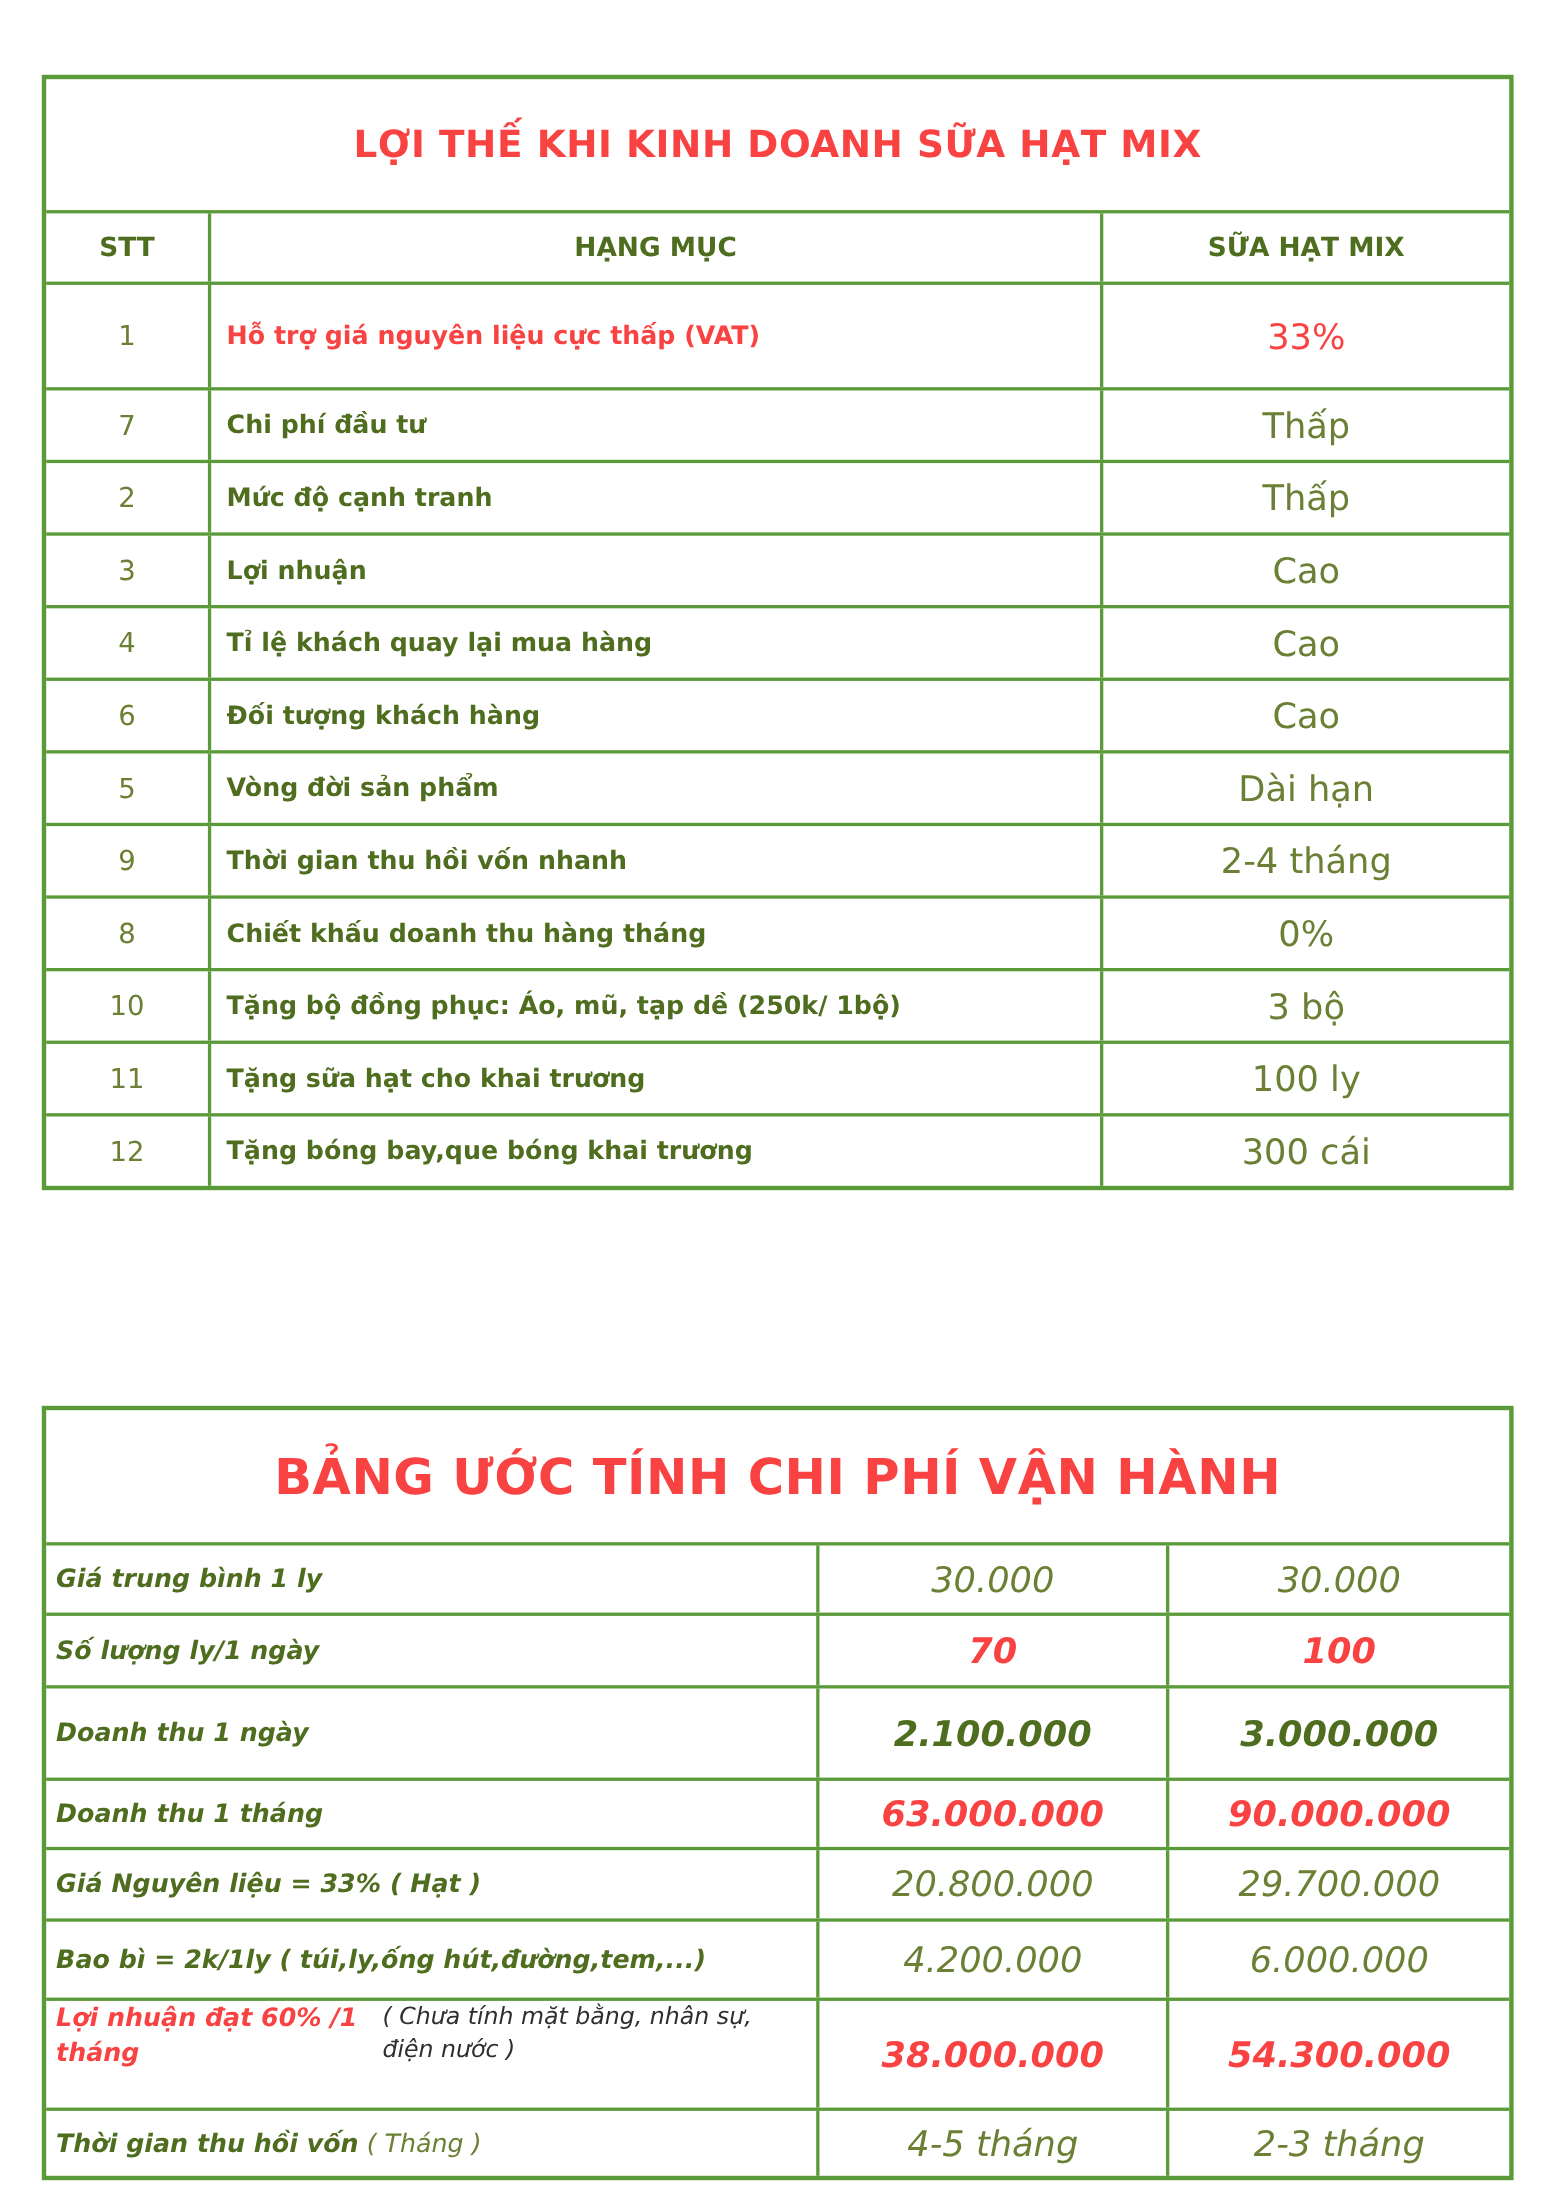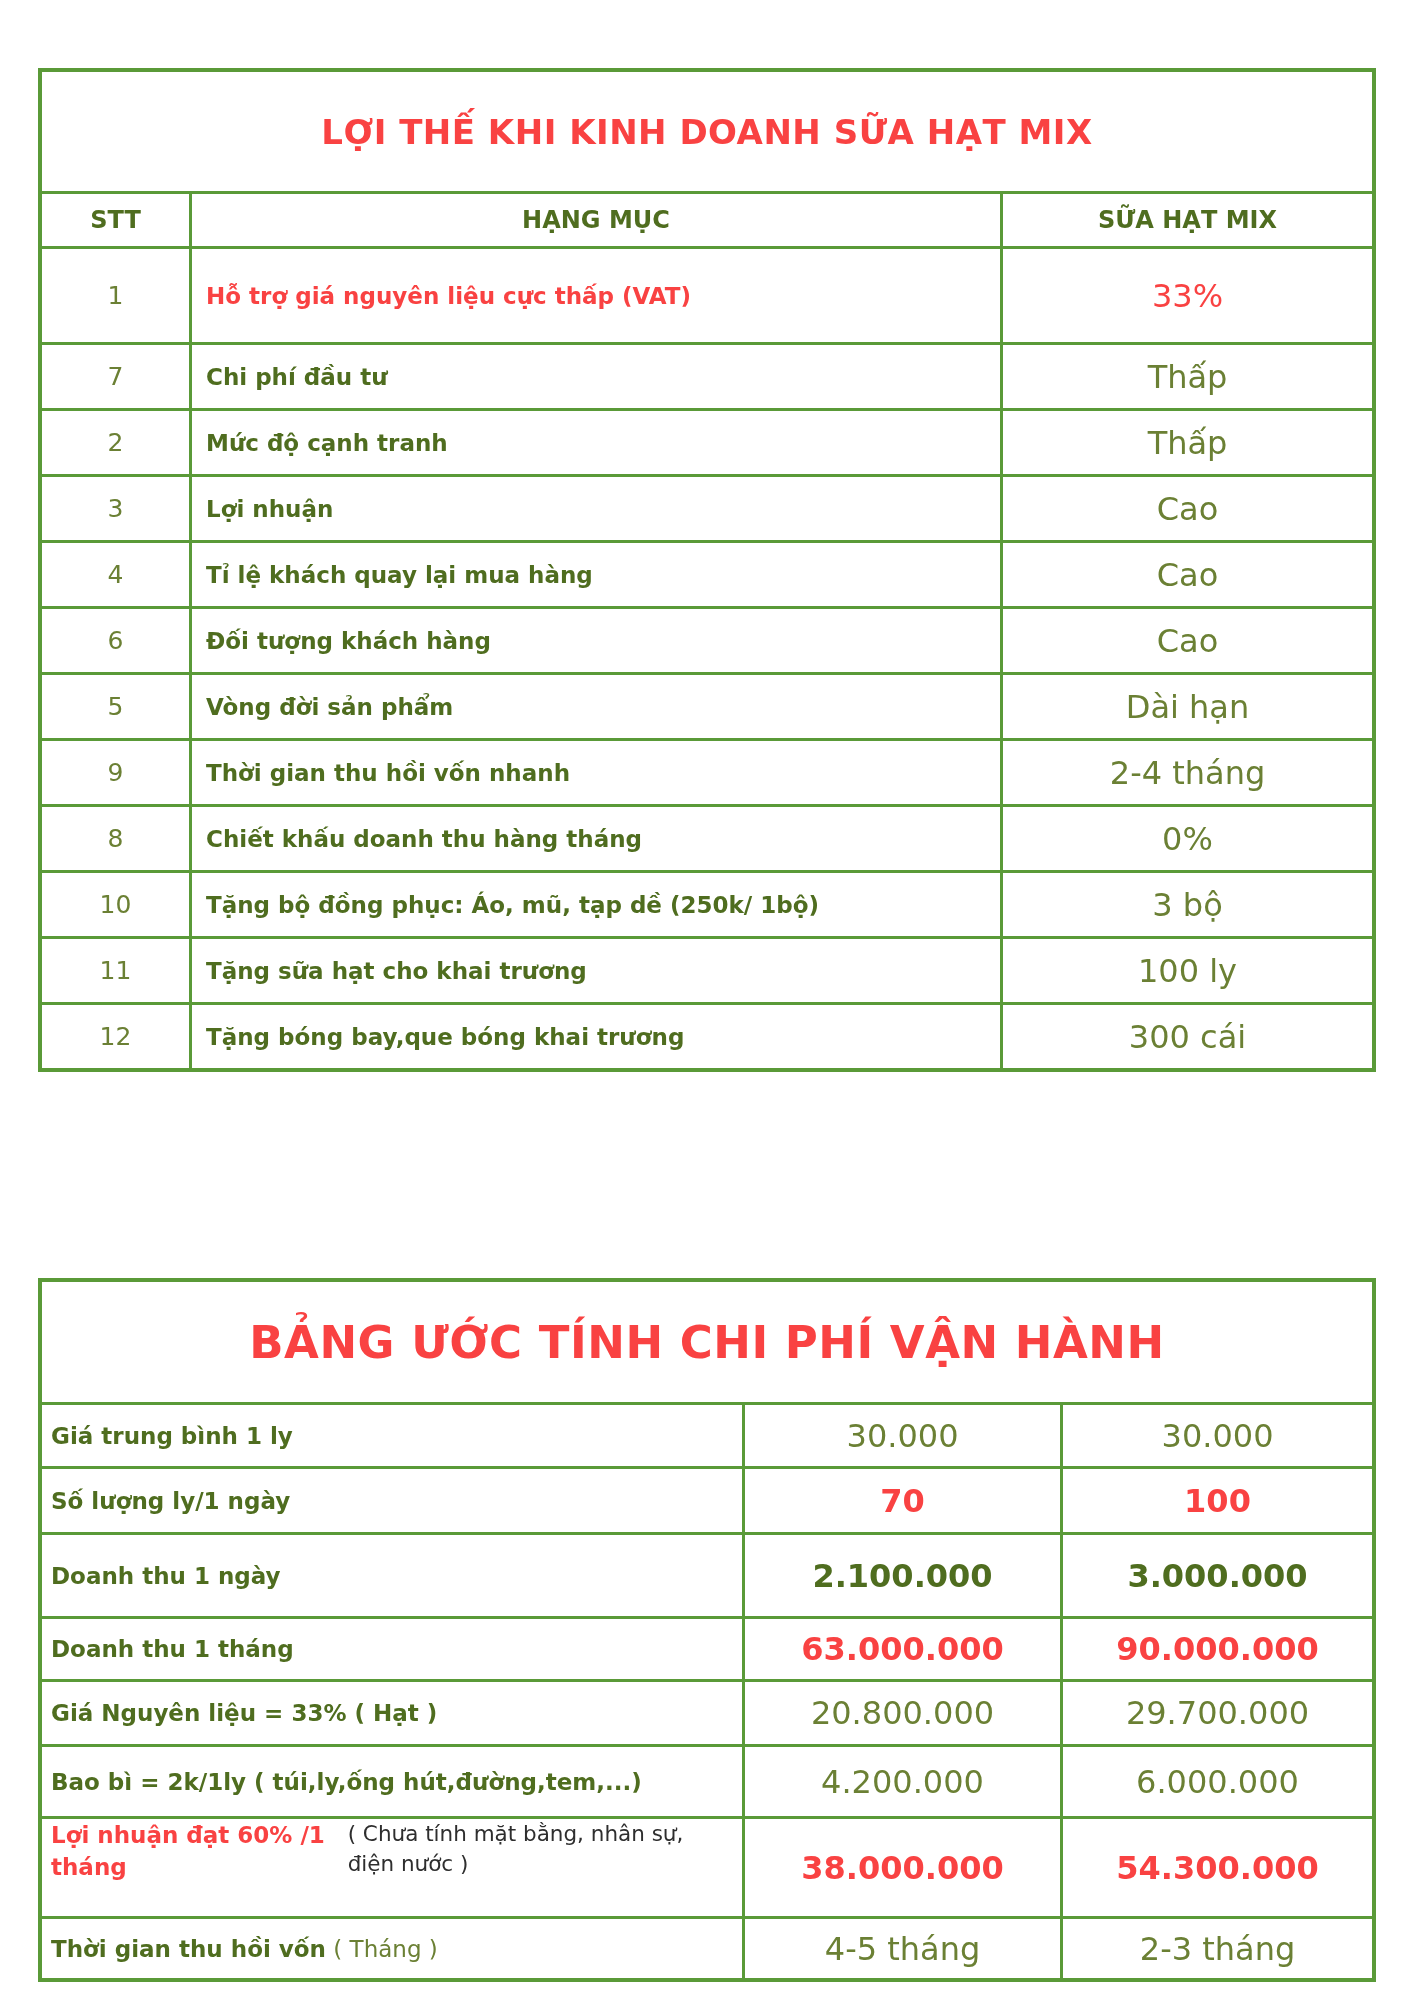--- a/index.html
+++ b/index.html
@@ -13,21 +13,21 @@
   body{background:#ffffff;font-family:"DejaVu Sans","Liberation Sans",sans-serif;}
   .page{position:relative;width:1414px;height:2000px;background:#ffffff;overflow:hidden;}
 
   .tbl{position:absolute;left:38px;width:1338px;border:4px solid var(--green);background:#fff;}
   #t1{top:68px;}
   #t2{top:1278px;}
 
   .trow{display:grid;border-top:3px solid var(--green);}
   .trow.first{border-top:none;border-radius:12px;}
   .t1cols{grid-template-columns:147px 1fr 372px;}
-  .t2cols{grid-template-columns:700px 318px 1fr;}
+  .t2cols{grid-template-columns:700px 318px 1fr;font-style:italic;}
 
   .cell{display:flex;align-items:center;justify-content:center;overflow:hidden;}
   .cell.bl{border-left:3px solid var(--green);}
   .cell.left{justify-content:flex-start;padding-left:14px;padding-right:10px;}
   .t2cols .cell.left{padding-left:9px;}
 
   .title-row{display:flex;align-items:center;justify-content:center;}
   .tbl-title{color:var(--red);font-weight:bold;font-size:34px;letter-spacing:.5px;white-space:nowrap;}
 
   .hdr{color:var(--olive-dark);font-weight:bold;font-size:24px;}
@@ -46,21 +46,21 @@
 <body>
 
 <div class="page">
 
   <div class="tbl" id="t1">
 
     <div class="trow first title-row" style="height:119px">
       <div class="tbl-title">LỢI THẾ KHI KINH DOANH SỮA HẠT MIX</div>
     </div>
 
-    <div class="trow t1cols" style="height:55px">
+    <div class="trow t1cols" style="height:65px">
       <div class="cell hdr">STT</div>
       <div class="cell bl hdr">HẠNG MỤC</div>
       <div class="cell bl hdr">SỮA HẠT MIX</div>
     </div>
 
     <div class="trow t1cols" style="height:96px">
       <div class="cell stt">1</div>
       <div class="cell bl left lbl red">Hỗ trợ giá nguyên liệu cực thấp (VAT)</div>
       <div class="cell bl val red">33%</div>
     </div>

